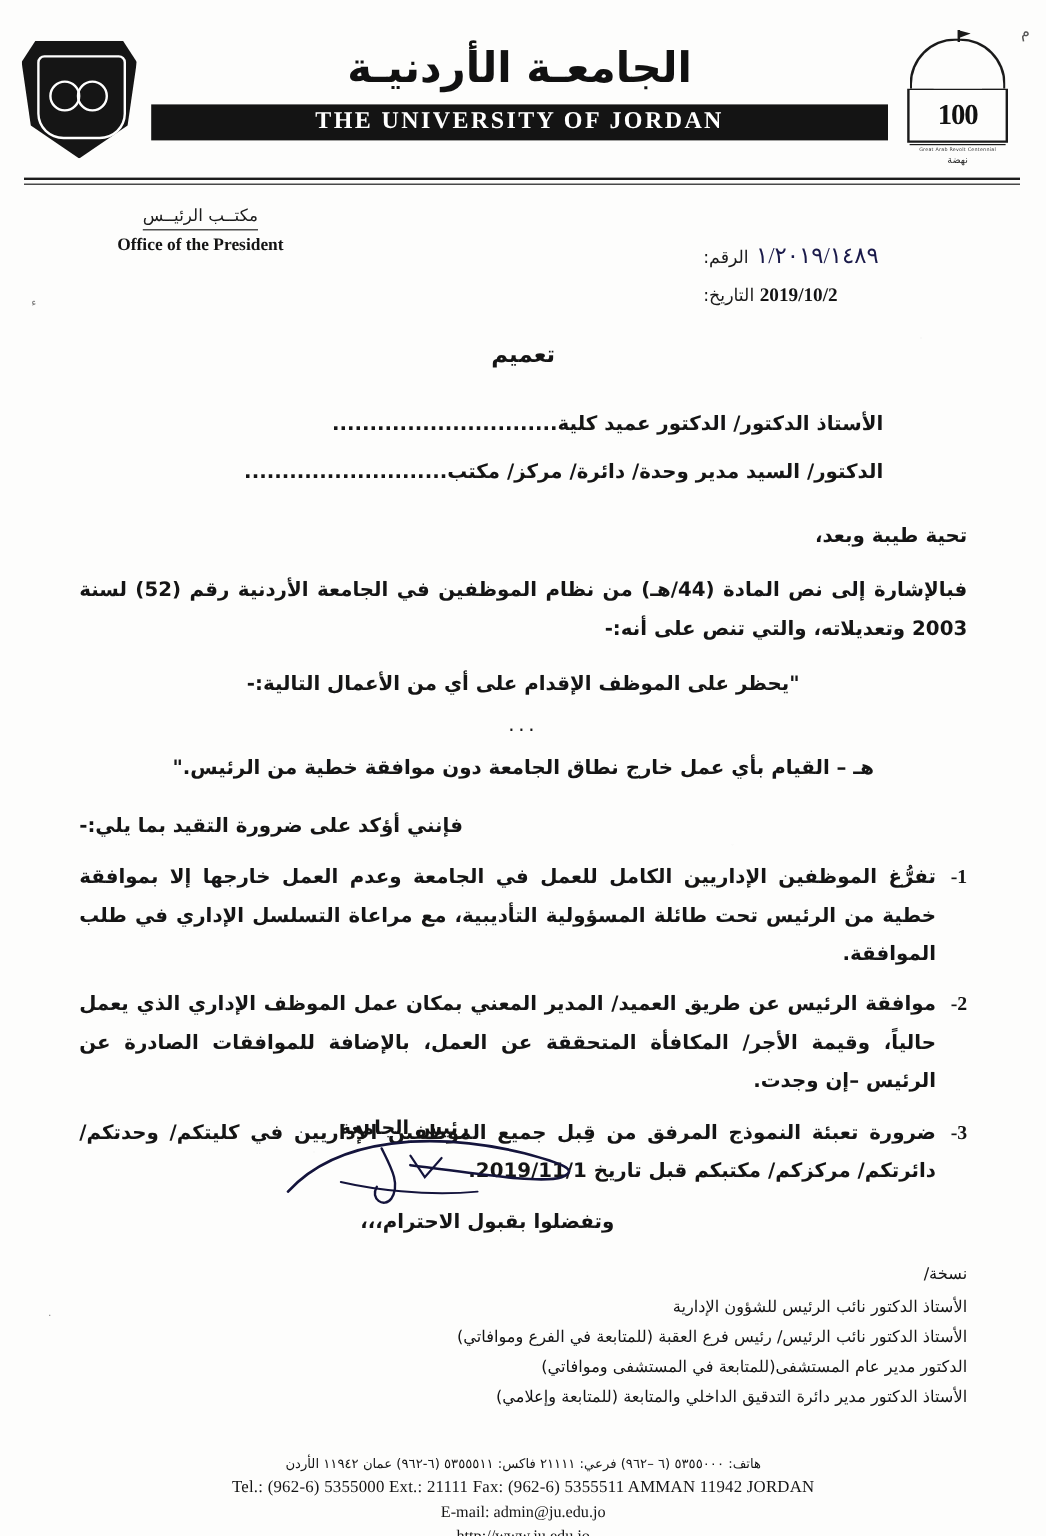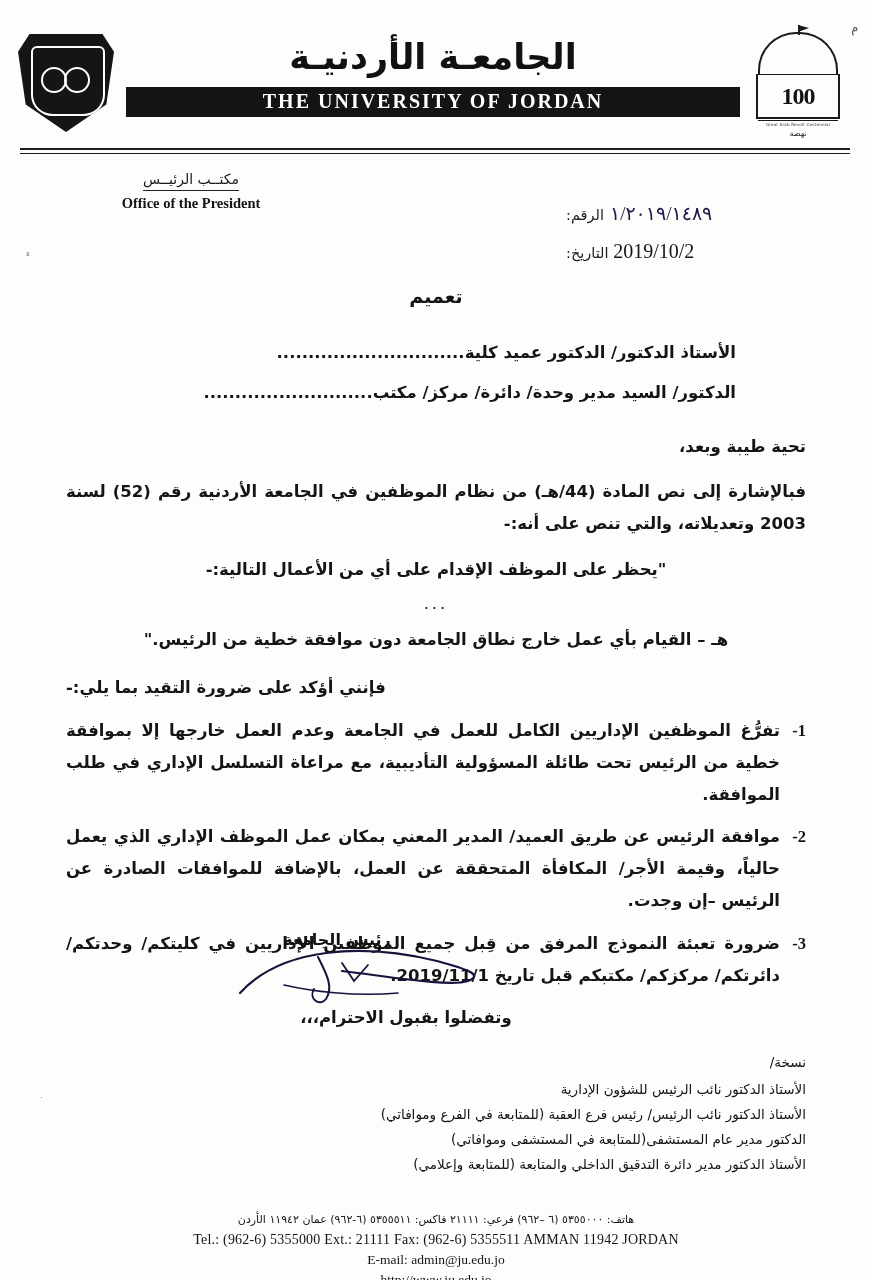--- a/index.html
+++ b/index.html
@@ -171,21 +171,21 @@
     border-top: 2px solid #1d1d1d;
   }
   .rule.thin {
     top: 153px;
     border-top: 1px solid #1d1d1d;
   }
 
   
   .office {
     position: absolute;
-    left: 76px;
+    left: 52px;
     top: 168px;
     width: 230px;
     text-align: center;
     line-height: 1.35;
   }
   .office .ar {
     font-size: 14px;
     letter-spacing: 2px;
     color: #1a1a1a;
     border-bottom: 1px solid #222;
@@ -195,39 +195,40 @@
   .office .en {
     font-family: "Liberation Serif", serif;
     font-size: 14.5px;
     font-weight: bold;
     margin-top: 3px;
   }
 
   
   .refblock {
     position: absolute;
-    right: 76px;
+    right: 56px;
     top: 196px;
     width: 230px;
     text-align: left;
     font-size: 14.5px;
     line-height: 1.9;
   }
   .refblock .lbl { color: #1b1b1b; }
   .refblock .handwritten {
     font-family: "Liberation Serif", serif;
     font-size: 19px;
     color: #1a1a4a;
     letter-spacing: 1px;
     margin-left: 6px;
   }
   .refblock .datev {
     font-family: "Liberation Serif", serif;
-    font-size: 20px;
+    font-size: 16px;
     letter-spacing: .5px;
+    font-weight: bold;
   }
 
   
   .doc {
     position: absolute;
     right: 66px;
     left: 66px;
     top: 278px;
     direction: rtl;
     font-size: 16.5px;

